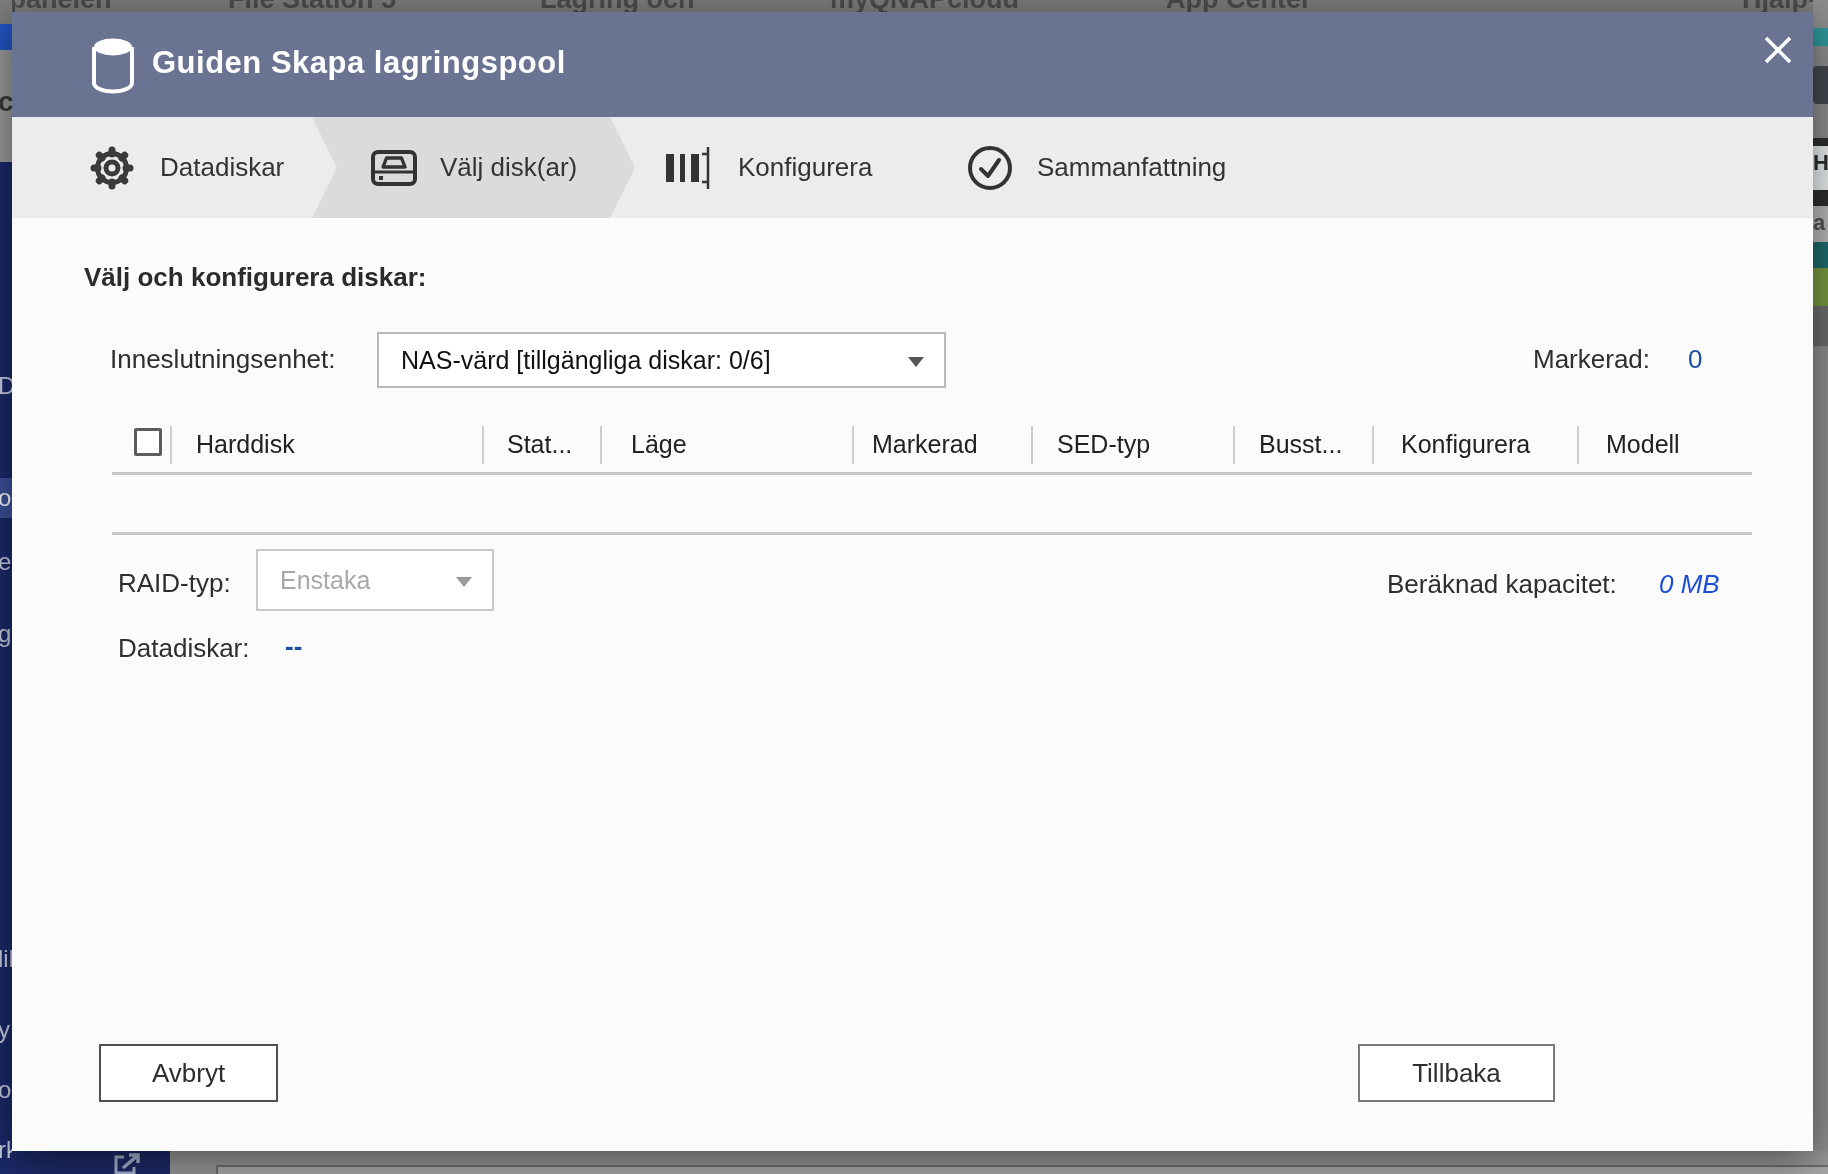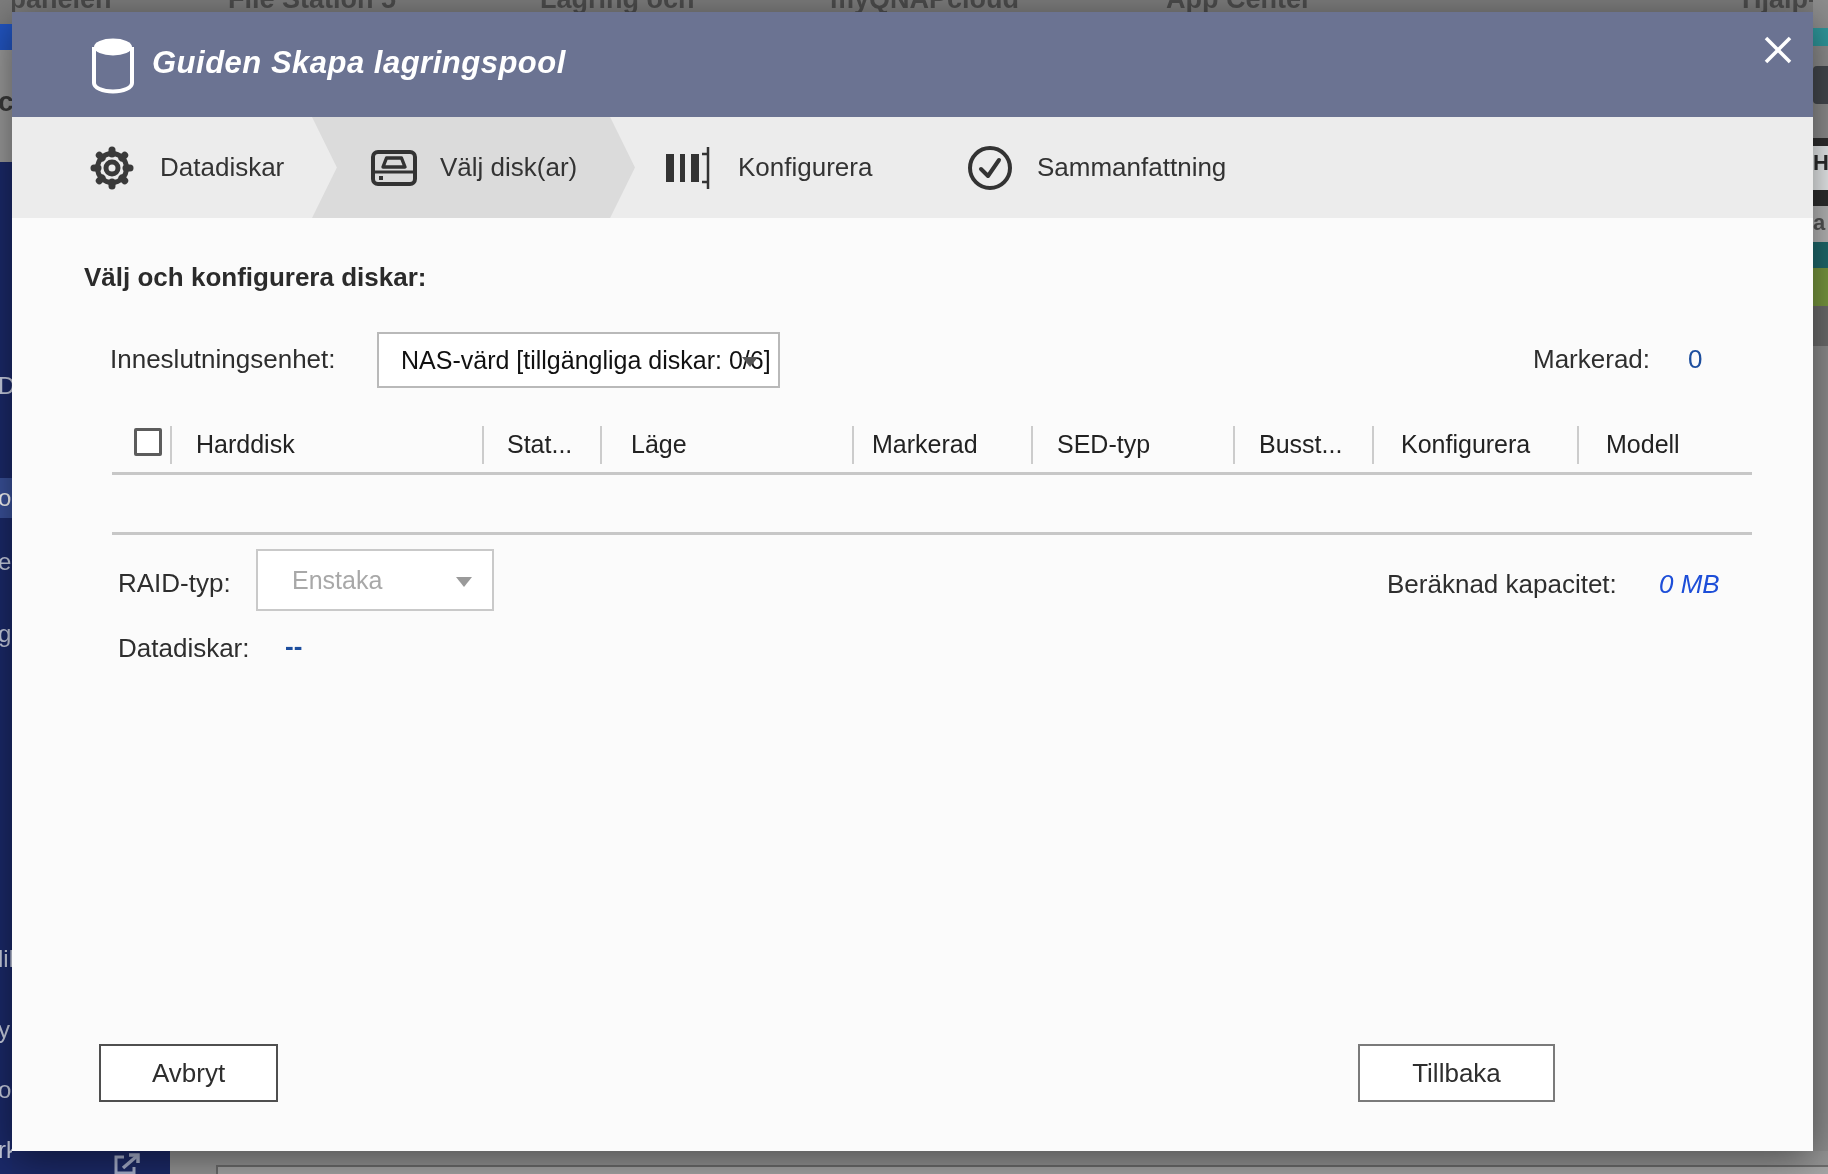--- a/index.html
+++ b/index.html
@@ -16,53 +16,53 @@
   #desktop-right { left:1813px; top:0; width:15px; height:1174px; background:#8f8f8f; overflow:hidden; }
   #desktop-right .seg { position:absolute; left:0; width:15px; }
   #desktop-right .frag { position:absolute; left:0; font-size:22px; font-weight:bold; color:#2c2c2c; }
   #desktop-bottom { left:12px; top:1151px; width:1816px; height:23px; background:#979797; overflow:hidden; }
   #bottom-navy { position:absolute; left:0; top:0; width:158px; height:23px; background:#1c2a69; }
   #bottom-pane { position:absolute; left:204px; top:14px; width:1612px; height:9px; background:#a8a8a8; border-top:2px solid #6e6e6e; border-left:2px solid #6e6e6e; }
 
   
   #dialog { left:12px; top:12px; width:1801px; height:1139px; background:#fbfbfb; box-shadow:0 8px 40px rgba(0,0,0,0.5); }
 
-  #dlg-header { left:0; top:0; width:1801px; height:105px; background:#6b7392;font-style:italic; }
+  #dlg-header { left:0; top:0; width:1801px; height:105px; background:#6b7392; }
   #dlg-title { position:absolute; left:140px; top:33px; font-size:31px; font-weight:bold; color:#ffffff; letter-spacing:0.5px; }
   #title-icon { position:absolute; left:76px; top:24px; }
   #close-btn { position:absolute; left:1740px; top:12px; width:52px; height:52px; display:flex; align-items:center; justify-content:center; cursor:pointer; }
 
   #steps-bar { left:0; top:105px; width:1801px; height:101px; background:#ececec; }
   #step-chevron { position:absolute; left:300px; top:0; width:323px; height:101px; background:#dbdbdb;
       clip-path:polygon(0% 0%, 92.3% 0%, 100% 50%, 92.3% 100%, 0% 100%, 7.7% 50%); }
   .step { position:absolute; top:0; height:101px; display:flex; align-items:center; gap:22px; }
   .step-label { font-size:26px; color:#333333; white-space:nowrap; }
 
   #content { left:0; top:206px; width:1801px; height:933px; background:#fbfbfb; }
 
   #section-heading { position:absolute; left:72px; top:44px; font-size:26px; font-weight:bold; color:#2b2b2b; }
 
   .field-label { font-size:26px; color:#2e2e2e; white-space:nowrap; }
   #enclosure-label { position:absolute; left:98px; top:126px; }
-  #enclosure-select { position:absolute; left:365px; top:114px; width:403px; height:56px; background:#ffffff;
+  #enclosure-select { position:absolute; left:365px; top:114px; width:569px; height:56px; background:#ffffff;
       border:2px solid #b9b9b9; display:flex; align-items:center; cursor:pointer; }
   #enclosure-select .sel-text { margin-left:22px; font-size:25px; color:#111111; }
   .dd-arrow { width:0; height:0; border-left:8px solid transparent; border-right:8px solid transparent; border-top:10px solid #555555; position:absolute; right:20px; top:23px; }
 
   #selected-label { position:absolute; left:1521px; top:126px; }
   #selected-value { position:absolute; left:1676px; top:126px; font-size:26px; color:#1d4e9e; }
 
   .col-sep { position:absolute; top:208px; width:2px; height:38px; background:#cccccc; }
   .col-head { position:absolute; top:212px; font-size:25px; font-weight:normal; color:#222222; white-space:nowrap; }
   #select-all { position:absolute; left:122px; top:210px; width:28px; height:28px; border:3px solid #5c5c5c; border-radius:2px; background:#ffffff; cursor:pointer; }
   .hline { position:absolute; left:100px; width:1640px; height:3px; background:#c7c7c7; }
 
   #raid-label { position:absolute; left:106px; top:350px; }
   #raid-select { position:absolute; left:244px; top:331px; width:238px; height:62px; background:#ffffff;
-      border:2px solid #c9c9c9; display:flex; align-items:center;padding-left:12px; }
+      border:2px solid #c9c9c9; display:flex; align-items:center; }
   #raid-select .sel-text { margin-left:22px; font-size:25px; color:#a8a8a8; }
   #raid-select .dd-arrow { border-top-color:#9a9a9a; top:26px; }
 
   #capacity-label { position:absolute; left:1375px; top:351px; }
   #capacity-value { position:absolute; left:1647px; top:351px; font-size:26px; color:#1d4ed8;font-style:italic; }
 
   #datadisks-label { position:absolute; left:106px; top:415px; }
   #datadisks-value { position:absolute; left:273px; top:413px; font-size:26px; font-weight:bold; color:#1d4e9e; }
 
   .btn { position:absolute; top:826px; height:58px; background:#ffffff; display:flex; align-items:center; justify-content:center;

